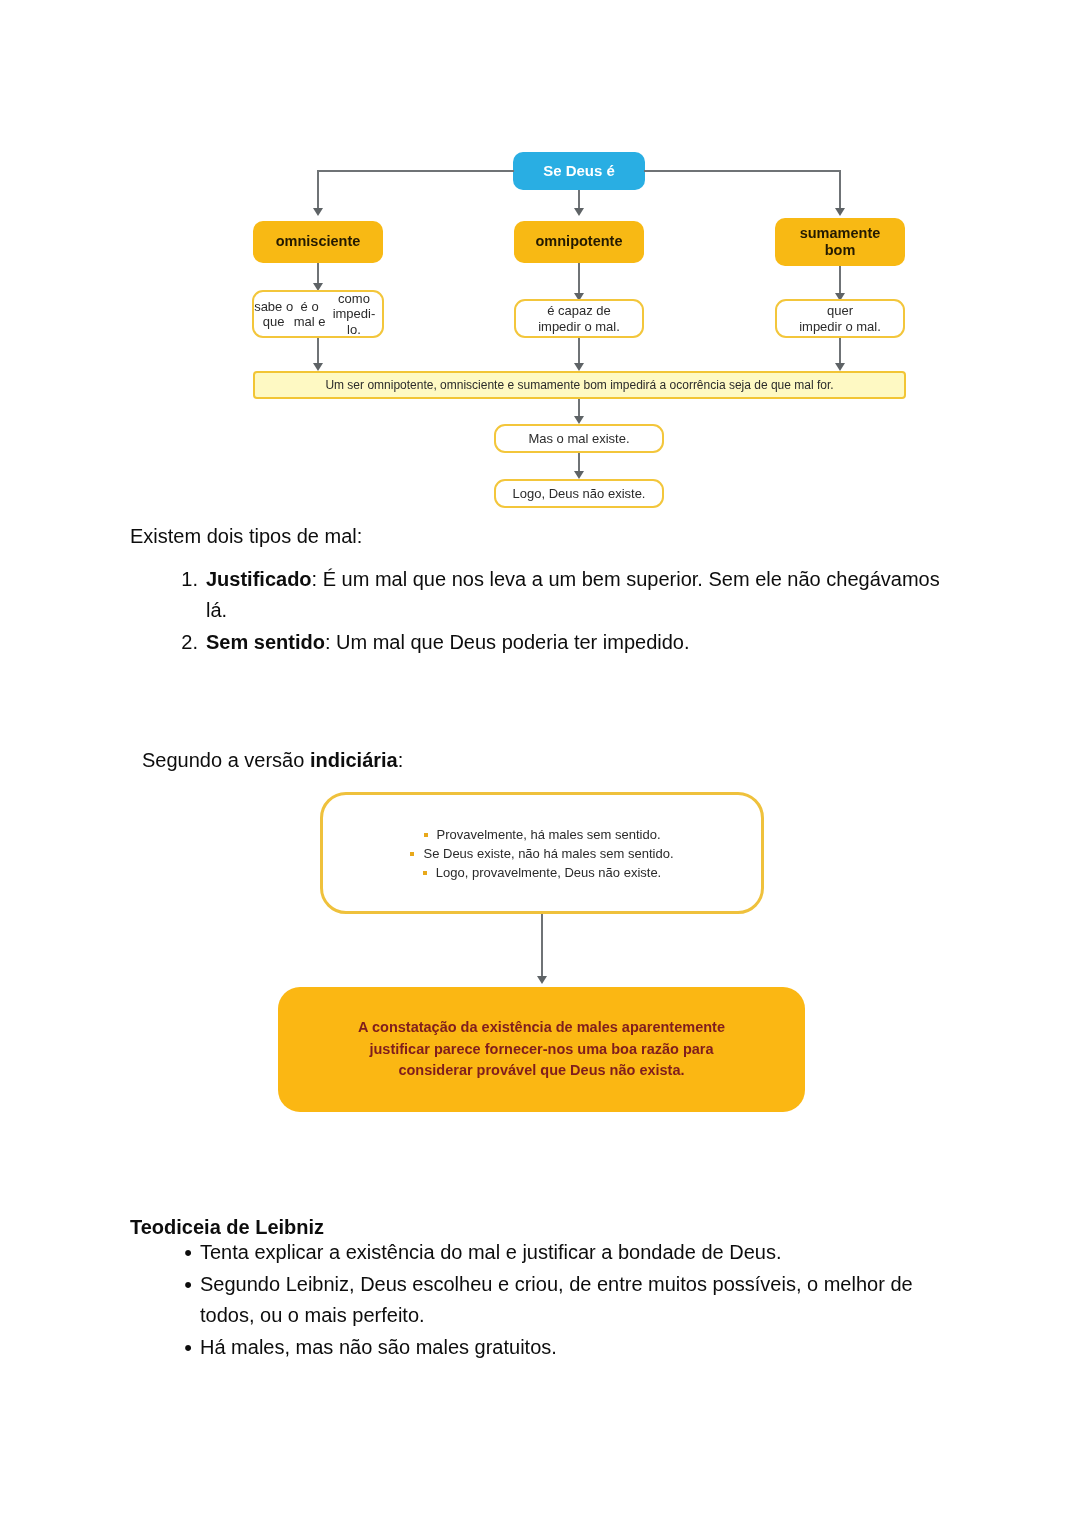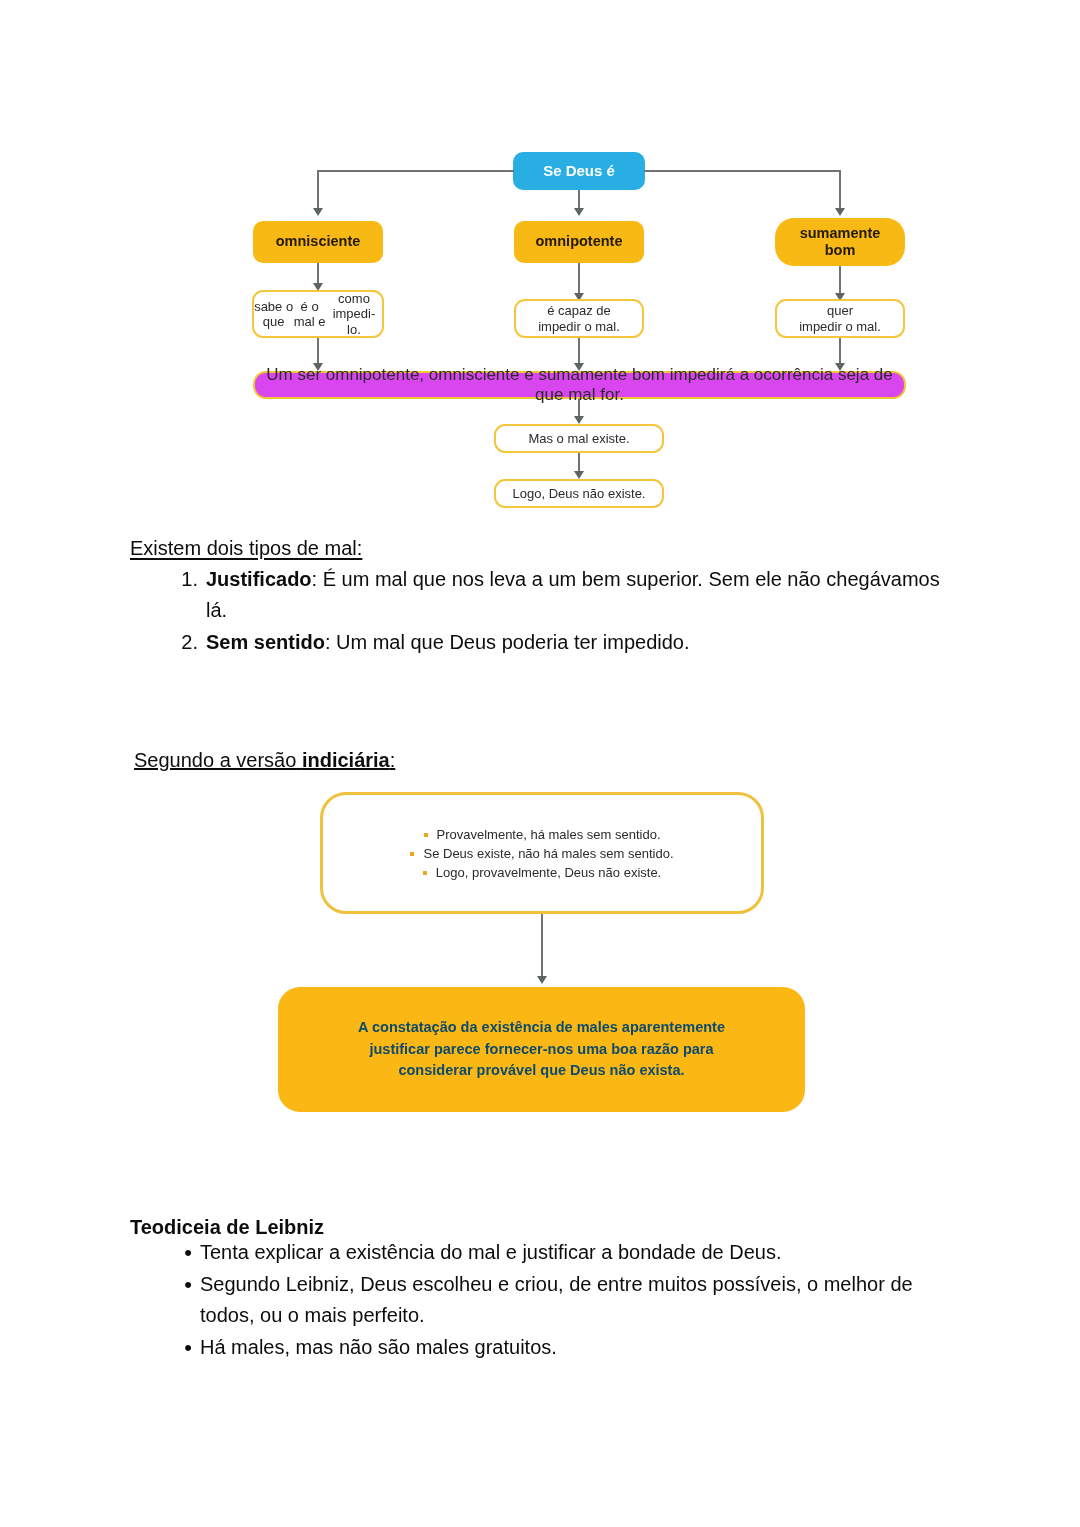--- a/index.html
+++ b/index.html
@@ -53,29 +53,29 @@
     border-radius: 10px;
   }
   .node-plain {
     background: #ffffff;
     color: #2b2b2b;
     border: 2px solid #F3C63B;
     font-size: 13px;
     border-radius: 11px;
   }
   .node-wide {
-    background: #d946ef;
+    background: #fef9c3;
     color: #2b2b2b;
     border: 2px solid #F2C534;
-    font-size: 17px;
-    border-radius: 13px;
+    font-size: 12px;
+    border-radius: 4px;
   }
   .node-bigorange {
     background: #FBB713;
-    color: #0c4a6e;
+    color: #7f1d1d;
     font-weight: bold;
     font-size: 14.5px;
     border-radius: 22px;
     line-height: 1.5;
   }
   .node-listbox {
     background: #ffffff;
     border: 3px solid #EFC13C;
     border-radius: 26px;
   }
@@ -124,23 +124,21 @@
   }
 
   
   .txt {
     position: absolute;
     font-size: 20px;
     color: #0d0d0d;
     line-height: 1.55;
   }
   .txt-underline {
-    text-decoration: underline;
     text-underline-offset: 3px;
-    margin-top: 12px;
   }
   .bold {
     font-weight: bold;
   }
   .olist, .ulist {
     position: absolute;
     margin: 0;
     padding: 0;
     list-style: none;
     font-size: 20px;
@@ -194,21 +192,21 @@
 
     <div class="ln-v" style="left:799px; top:155px; height:42px;"></div>
     <div class="arrowhead" style="left:795px; top:193px;"></div>
 
     <div class="node node-attr" style="left:213px; top:206px; width:130px; height:42px;">
       <span>omnisciente</span>
     </div>
     <div class="node node-attr" style="left:474px; top:206px; width:130px; height:42px;">
       <span>omnipotente</span>
     </div>
-    <div class="node node-attr" style="left:735px; top:203px; width:130px; height:48px;border-radius:19px;">
+    <div class="node node-attr" style="left:735px; top:203px; width:130px; height:48px;">
       <span style="display:block;">
           <span style="display: block;">sumamente</span>
           <span style="display: block;">bom</span>
         </span>
     </div>
 
     <div class="ln-v" style="left:277px; top:248px; height:23px;"></div>
     <div class="arrowhead" style="left:273px; top:268px;"></div>
 
     <div class="ln-v" style="left:538px; top:248px; height:33px;"></div>
@@ -267,21 +265,21 @@
     <li>
       <span class="li-mark">1.</span>
       <span class="bold">Justificado</span><span>: </span><span>É um mal que nos leva a um bem superior. Sem ele não chegávamos lá.</span>
     </li>
     <li>
       <span class="li-mark">2.</span>
       <span class="bold">Sem sentido</span><span>: </span><span>Um mal que Deus poderia ter impedido.</span>
     </li>
   </ol>
 
-  <div class="txt" style="left:134px; top:745px; width:700px;text-decoration:underline;">
+  <div class="txt" style="left:142px; top:745px; width:700px;">
     <span>Segundo a versão </span><span class="bold">indiciária</span><span>:</span>
   </div>
 
   <div class="dgm" style="left:0; top:0; width:1080px; height:1130px;padding-left:14px;">
 
     <div class="node node-listbox" style="left:320px; top:792px; width:444px; height:122px;">
       <div class="clist" style="top:30px;">
         <div class="cl-row">
           <span class="cl-bullet"></span><span>Provavelmente, há males sem sentido.</span>
         </div>

